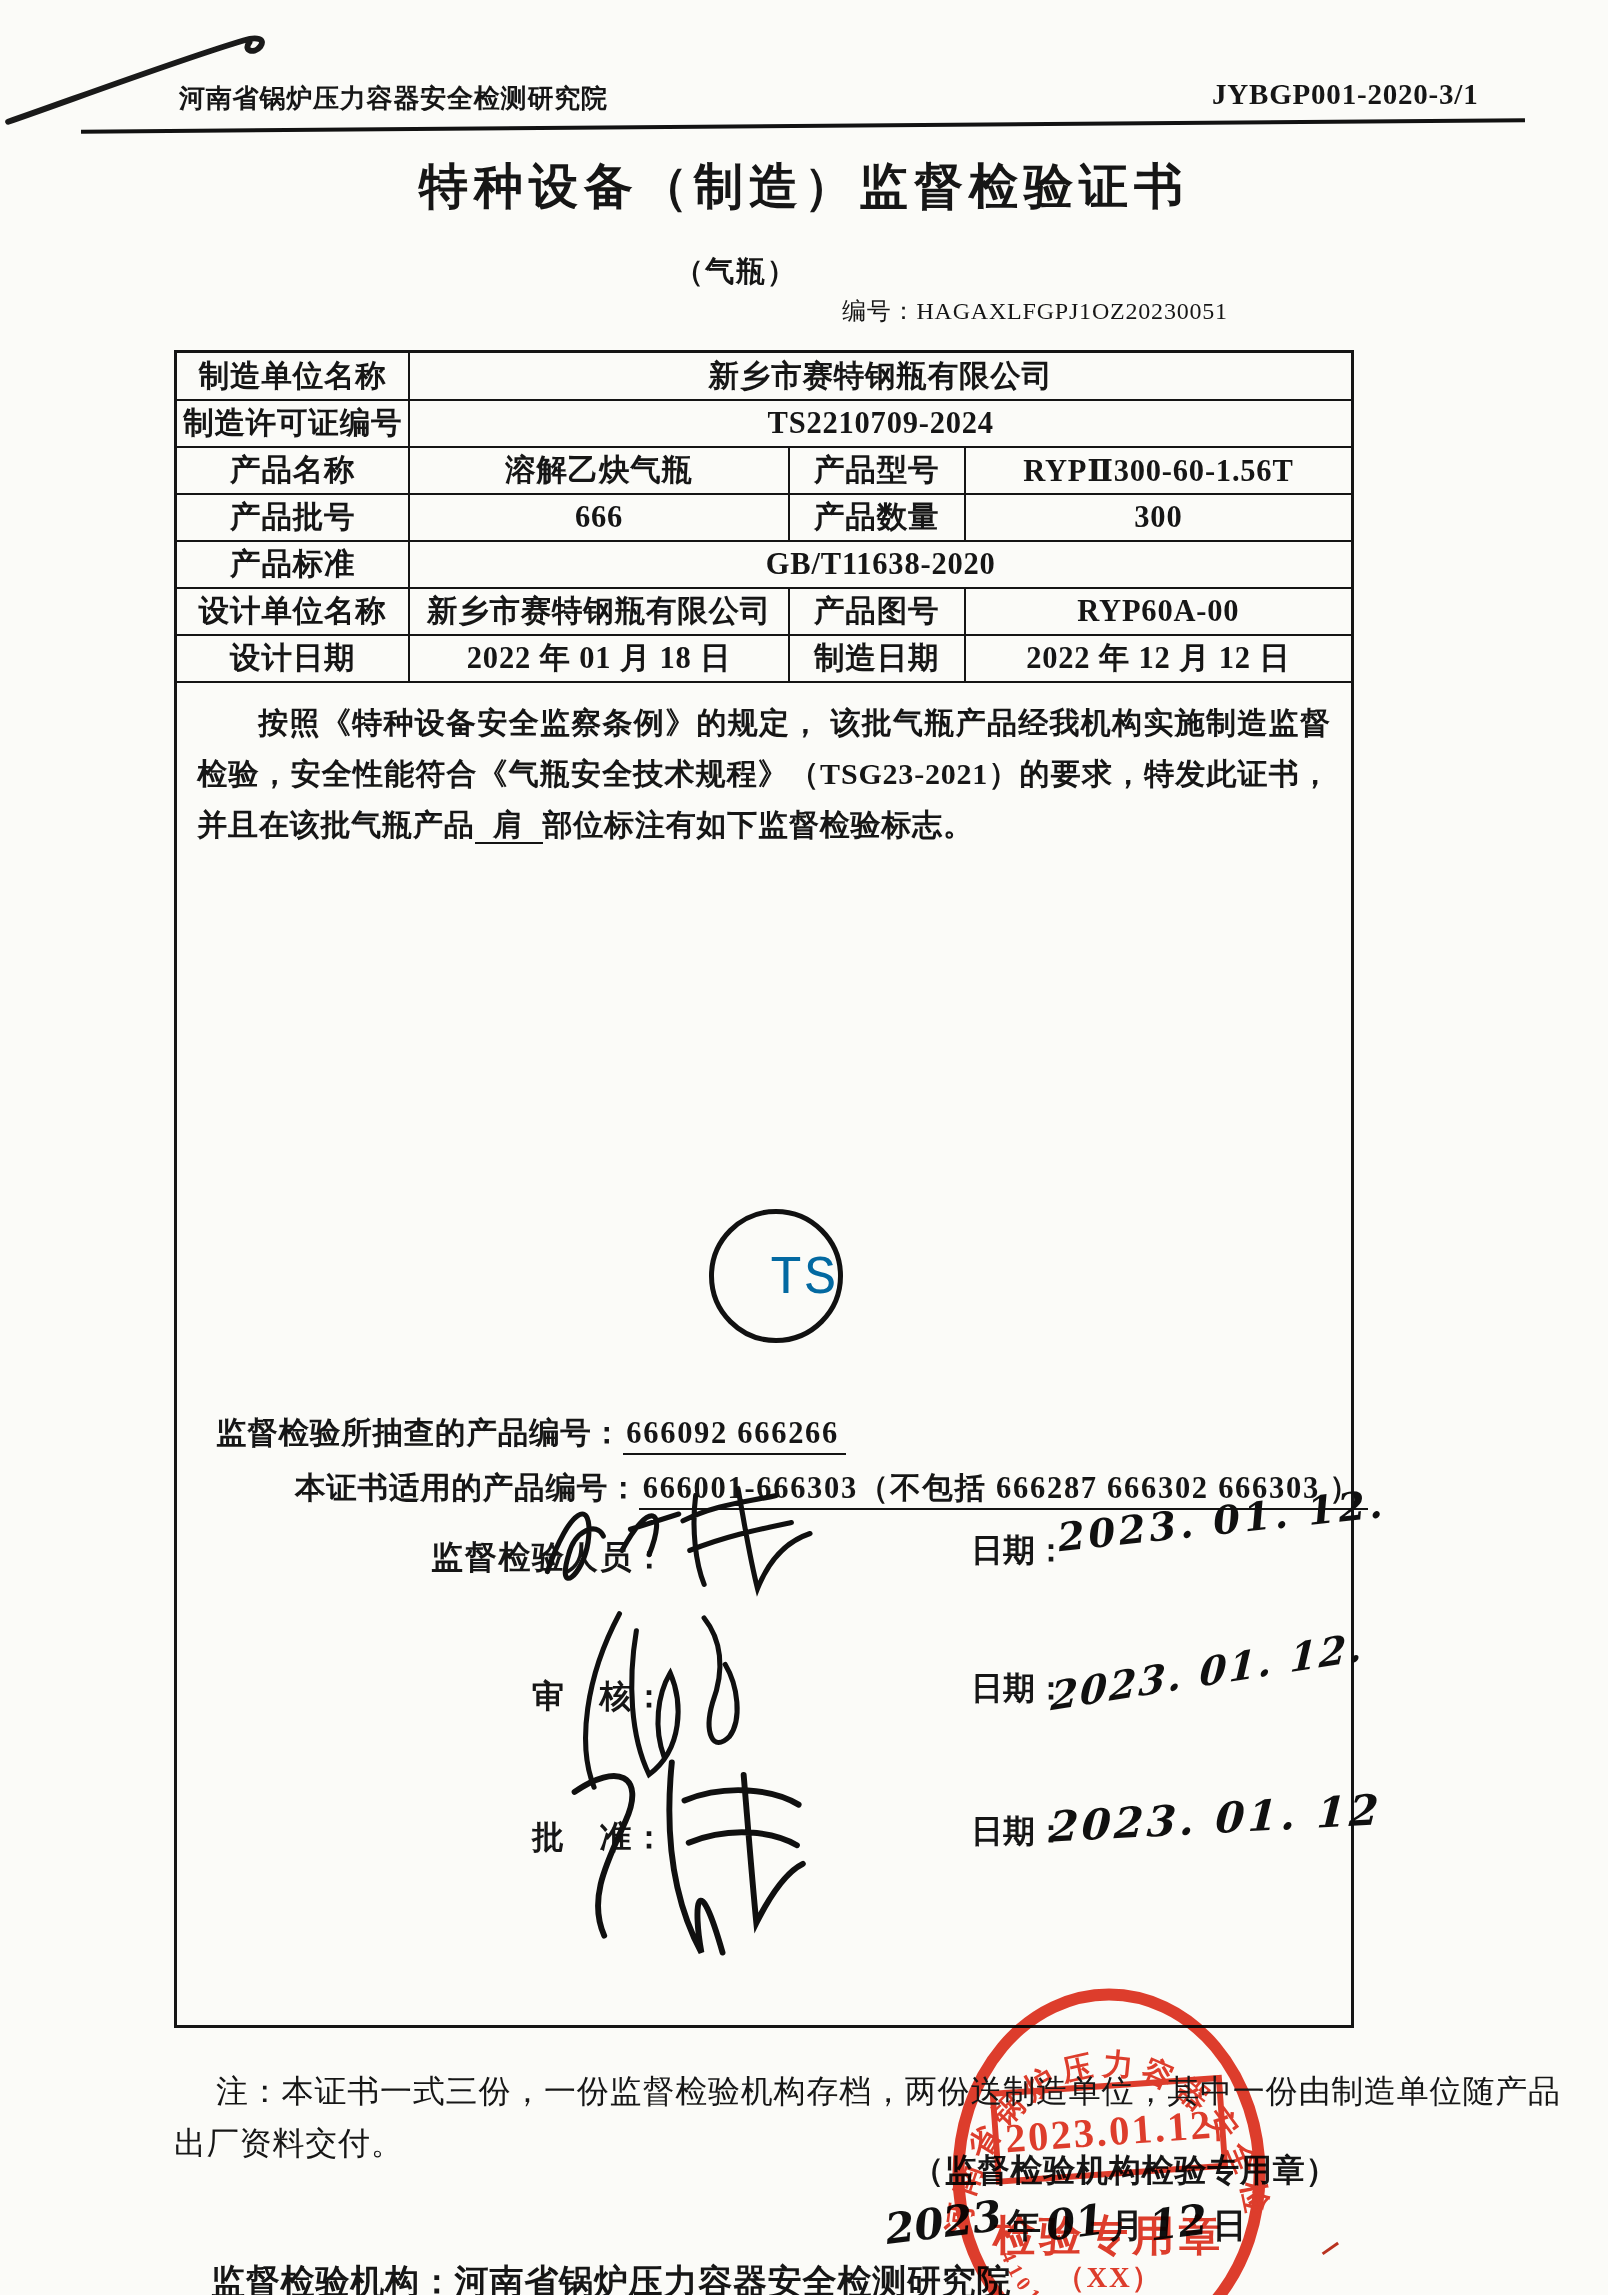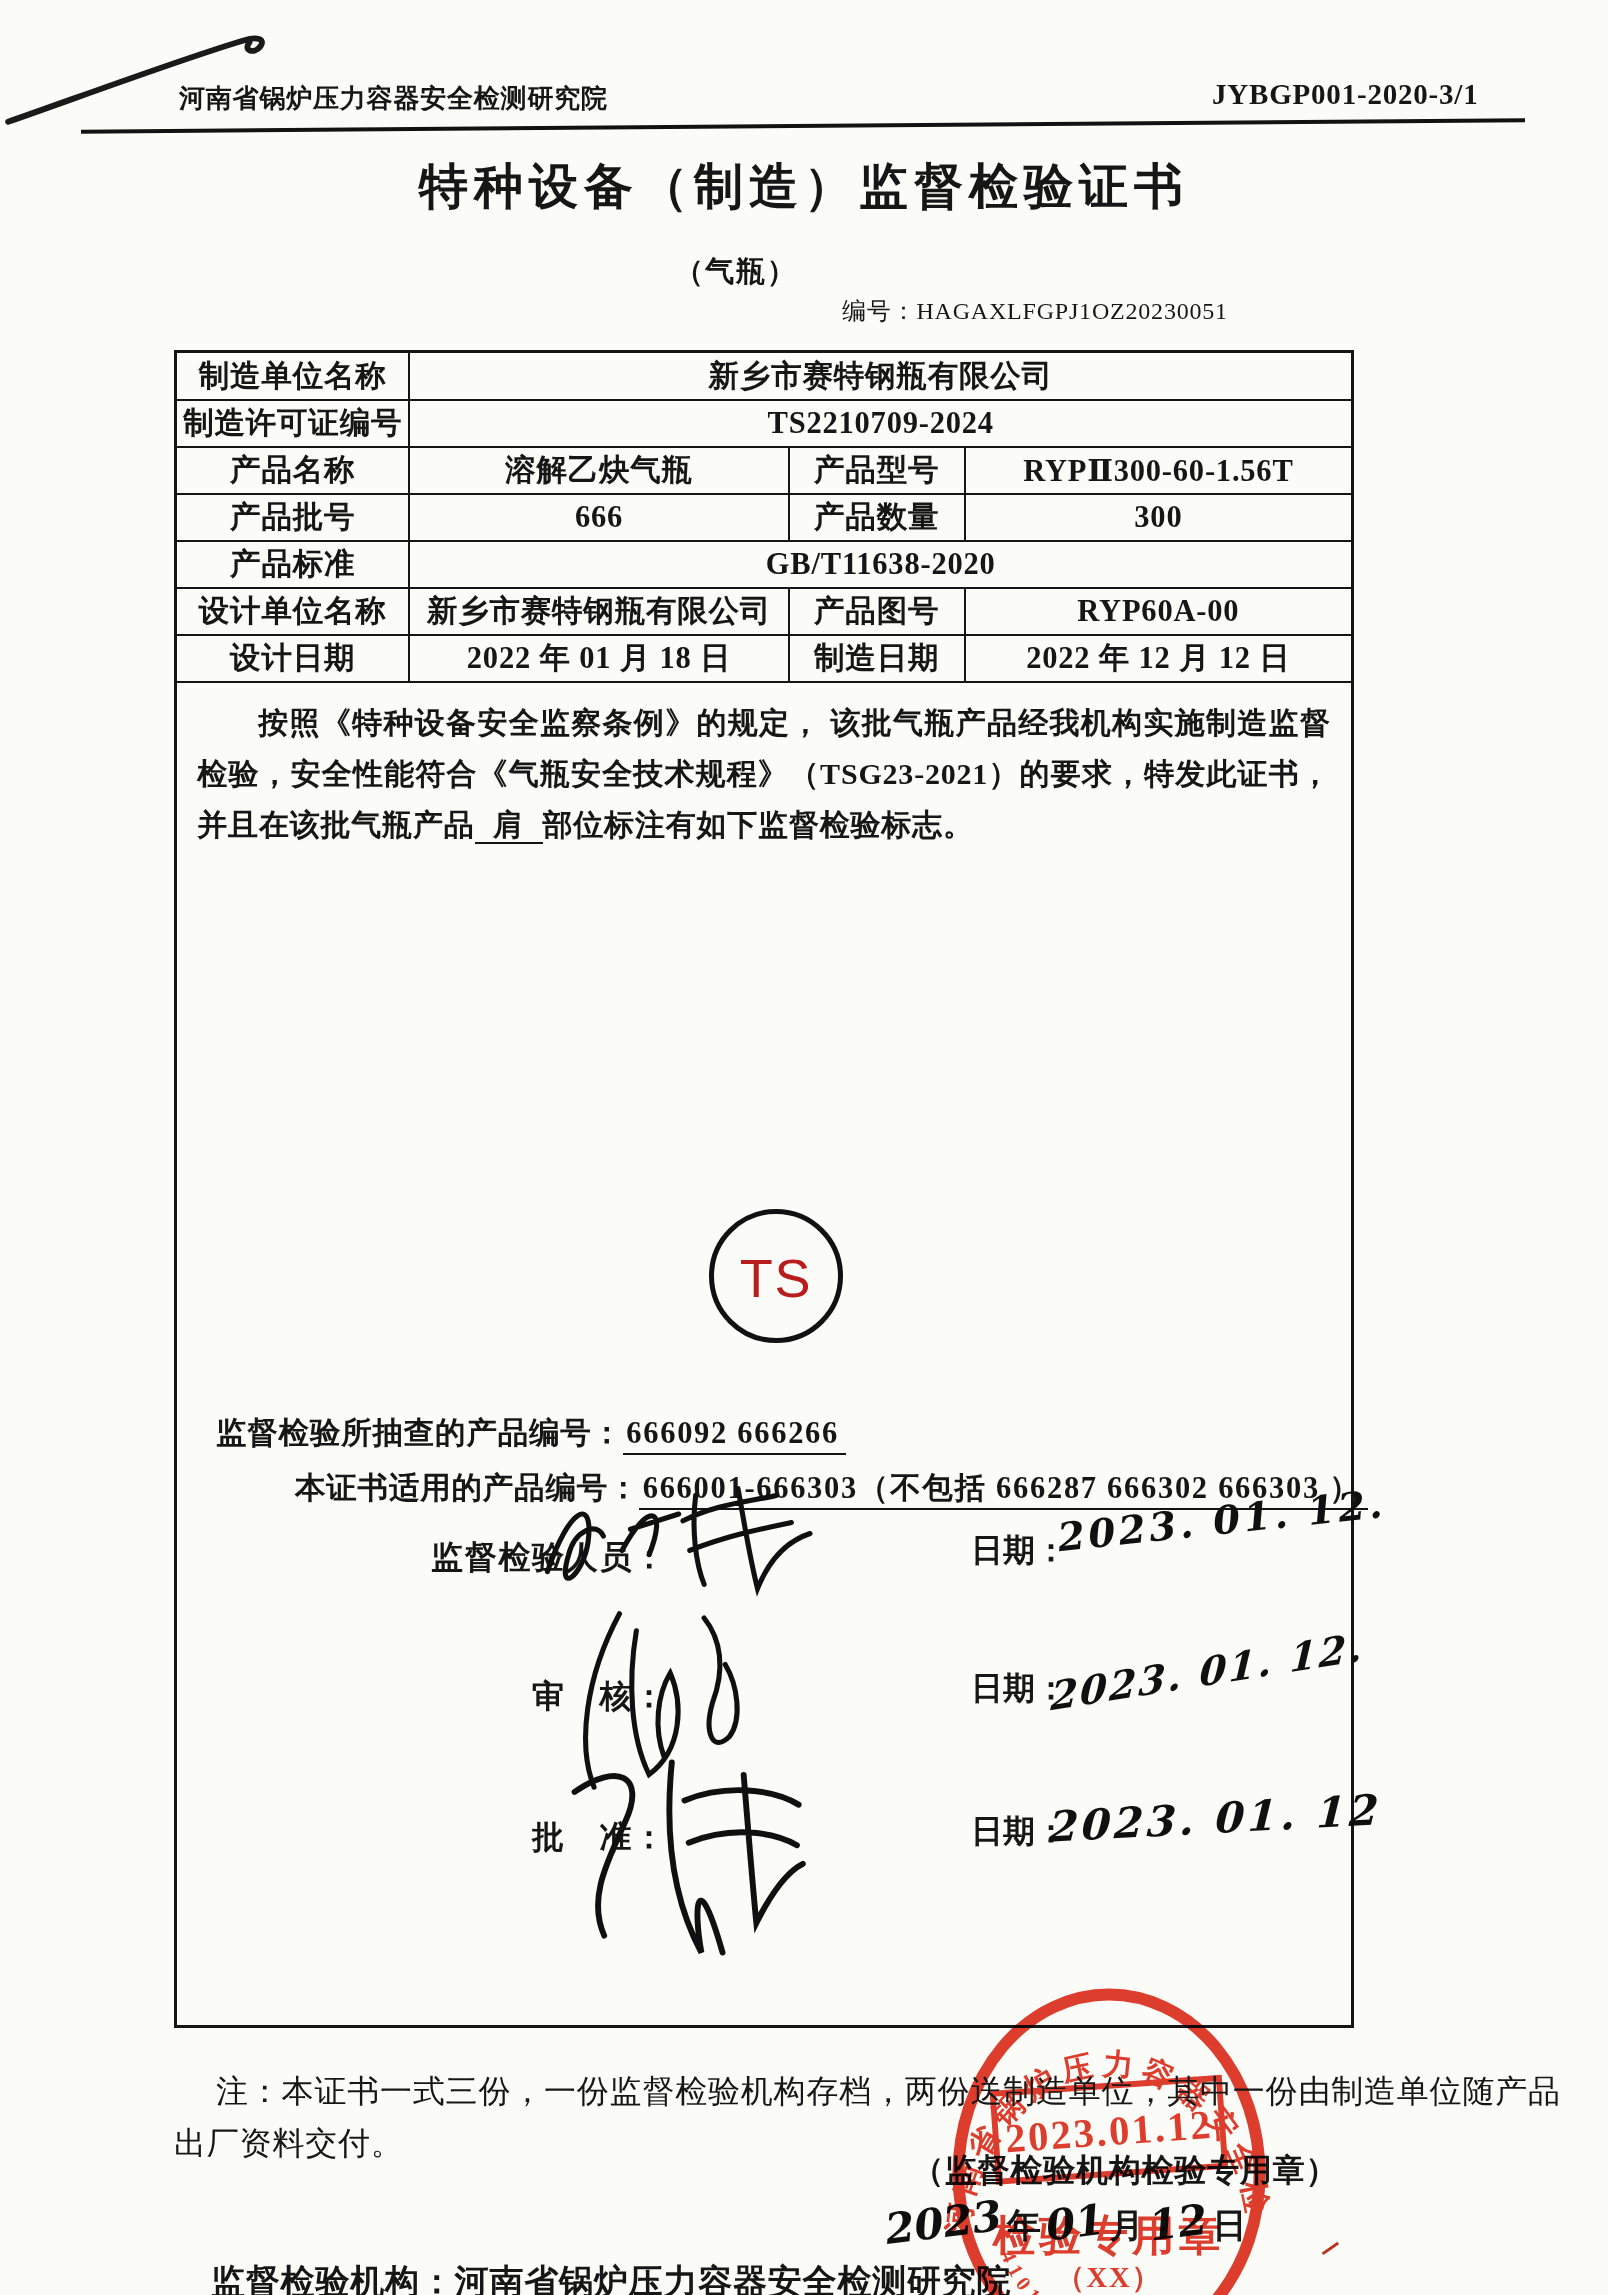--- a/index.html
+++ b/index.html
@@ -26,22 +26,22 @@
     padding:0 5.1px;letter-spacing:0.8px;white-space:nowrap;overflow:hidden;
   }
   table.info tr td:first-child{border-left:none;}
   table.info tr td:last-child{border-right:none;}
   table.info tr:first-child td{border-top:none;}
   .content{position:relative;width:100%;height:1348px;}
   .statement{position:absolute;left:0;top:6.8px;width:100%;box-sizing:border-box;padding:6.8px 20.3px 0 20.3px;
     font-size:30px;font-weight:600;line-height:51px;text-align:justify;letter-spacing:0.8px;text-indent:61px;}
   .u-part{border-bottom:2.5px solid #141414;padding:0 18.6px 1.7px 18.6px;}
   .ts-circle{position:absolute;left:532px;top:526px;width:134px;height:134px;border:5.1px solid #111;border-radius:50%;
-    text-align:center;line-height:129px;font-family:Liberation Sans, sans-serif;
-    font-size:54px;font-weight:500;letter-spacing:1.7px;color:#b91c1c;box-sizing:border-box;}
+    text-align:right;line-height:129px;font-family:Liberation Mono, monospace;
+    font-size:54px;font-weight:500;letter-spacing:1.7px;color:#0369a1;box-sizing:border-box;}
   .prodline{position:absolute;font-size:30.5px;font-weight:600;letter-spacing:0.8px;white-space:nowrap;}
   .prodline .val{border-bottom:2.5px solid #141414;padding:0 6.8px 2.5px 3.4px;letter-spacing:1.7px;}
   .sampled{left:39px;top:730px;}
   .applicable{left:118px;top:785px;}
   .sig-label{position:absolute;font-size:32px;font-weight:600;white-space:nowrap;letter-spacing:1.7px;}
   .date-label{position:absolute;font-size:32px;font-weight:600;white-space:nowrap;}
   .hw{font-family:"DejaVu Serif","Liberation Serif",serif;font-style:italic;font-weight:600;color:#101010;white-space:nowrap;}
   .hw-date1{position:absolute;left:880px;top:814px;font-size:39px;transform:rotate(-6deg);letter-spacing:3.4px;}
   .hw-date2{position:absolute;left:872px;top:965px;font-size:39px;transform:rotate(-9deg) skewX(-12deg);letter-spacing:2.5px;}
   .hw-date3{position:absolute;left:872px;top:1111px;font-size:42px;transform:rotate(-3deg) skewX(-6deg);letter-spacing:3.4px;}

